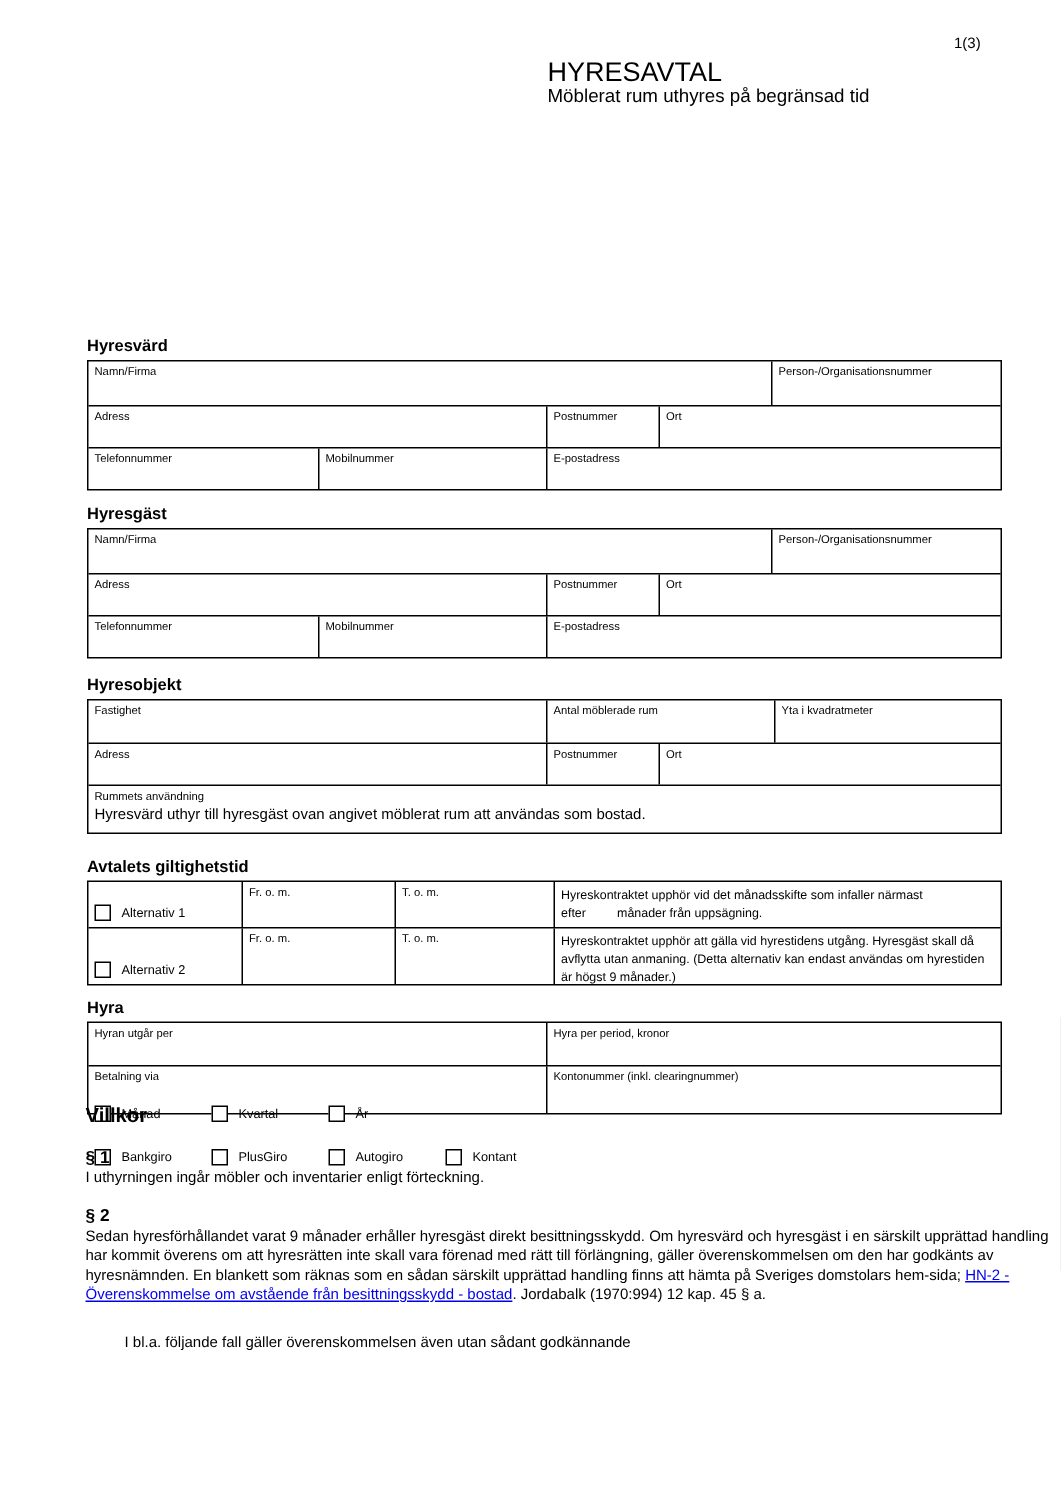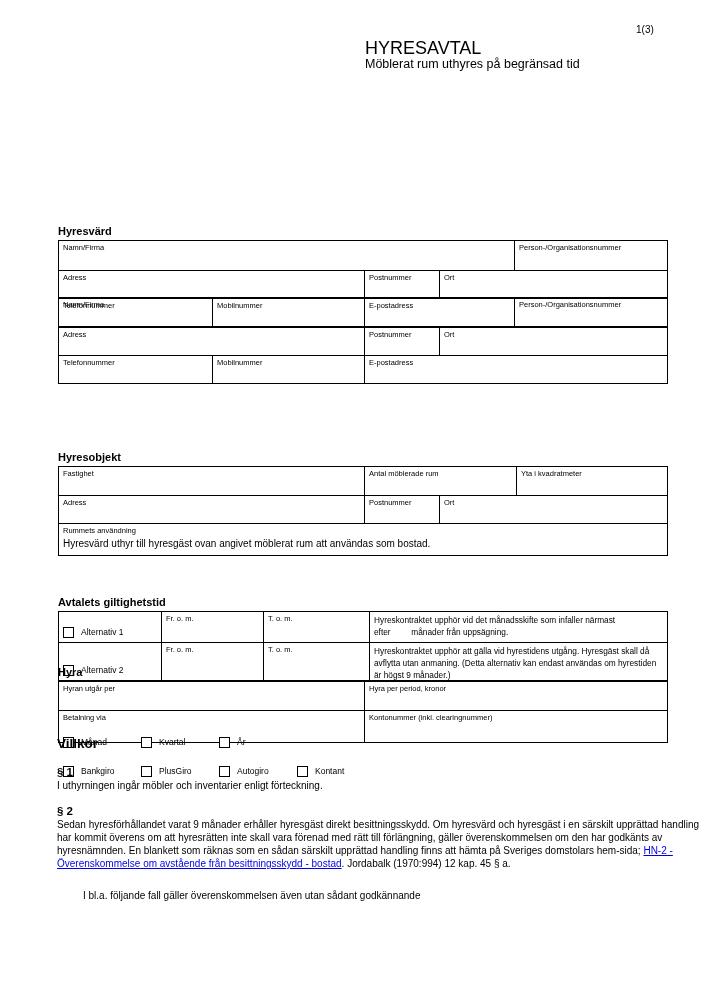--- a/index.html
+++ b/index.html
@@ -102,20 +102,21 @@
           <span class="cl">Mobilnummer</span>
         </div>
         <div class="cell grow">
           <span class="cl">E-postadress</span>
         </div>
       </div>
     </div>
   </div>
 
   <div class="sec" style="top:297px;">
+    <div class="sec-title">Hyresgäst</div>
     <div class="tbl">
       <div class="row h29">
         <div class="cell grow">
           <span class="cl">Namn/Firma</span>
         </div>
         <div class="cell w153">
           <span class="cl">Person-/Organisationsnummer</span>
         </div>
       </div>
       <div class="row h28">
@@ -170,21 +171,21 @@
       </div>
       <div class="row h32">
         <div class="cell grow">
           <span class="cl">Rummets användning</span>
           <div class="use-text">Hyresvärd uthyr till hyresgäst ovan angivet möblerat rum att användas som bostad.</div>
         </div>
       </div>
     </div>
   </div>
 
-  <div class="sec" style="top:556px;">
+  <div class="sec" style="top:532px;">
     <div class="sec-title">Avtalets giltighetstid</div>
     <div class="tbl">
       <div class="row h30">
         <div class="cell w102 alt-cell">
           <span class="checkbox"></span>
           <span class="alt-label">Alternativ 1</span>
         </div>
         <div class="cell w102">
           <span class="cl">Fr. o. m.</span>
         </div>

